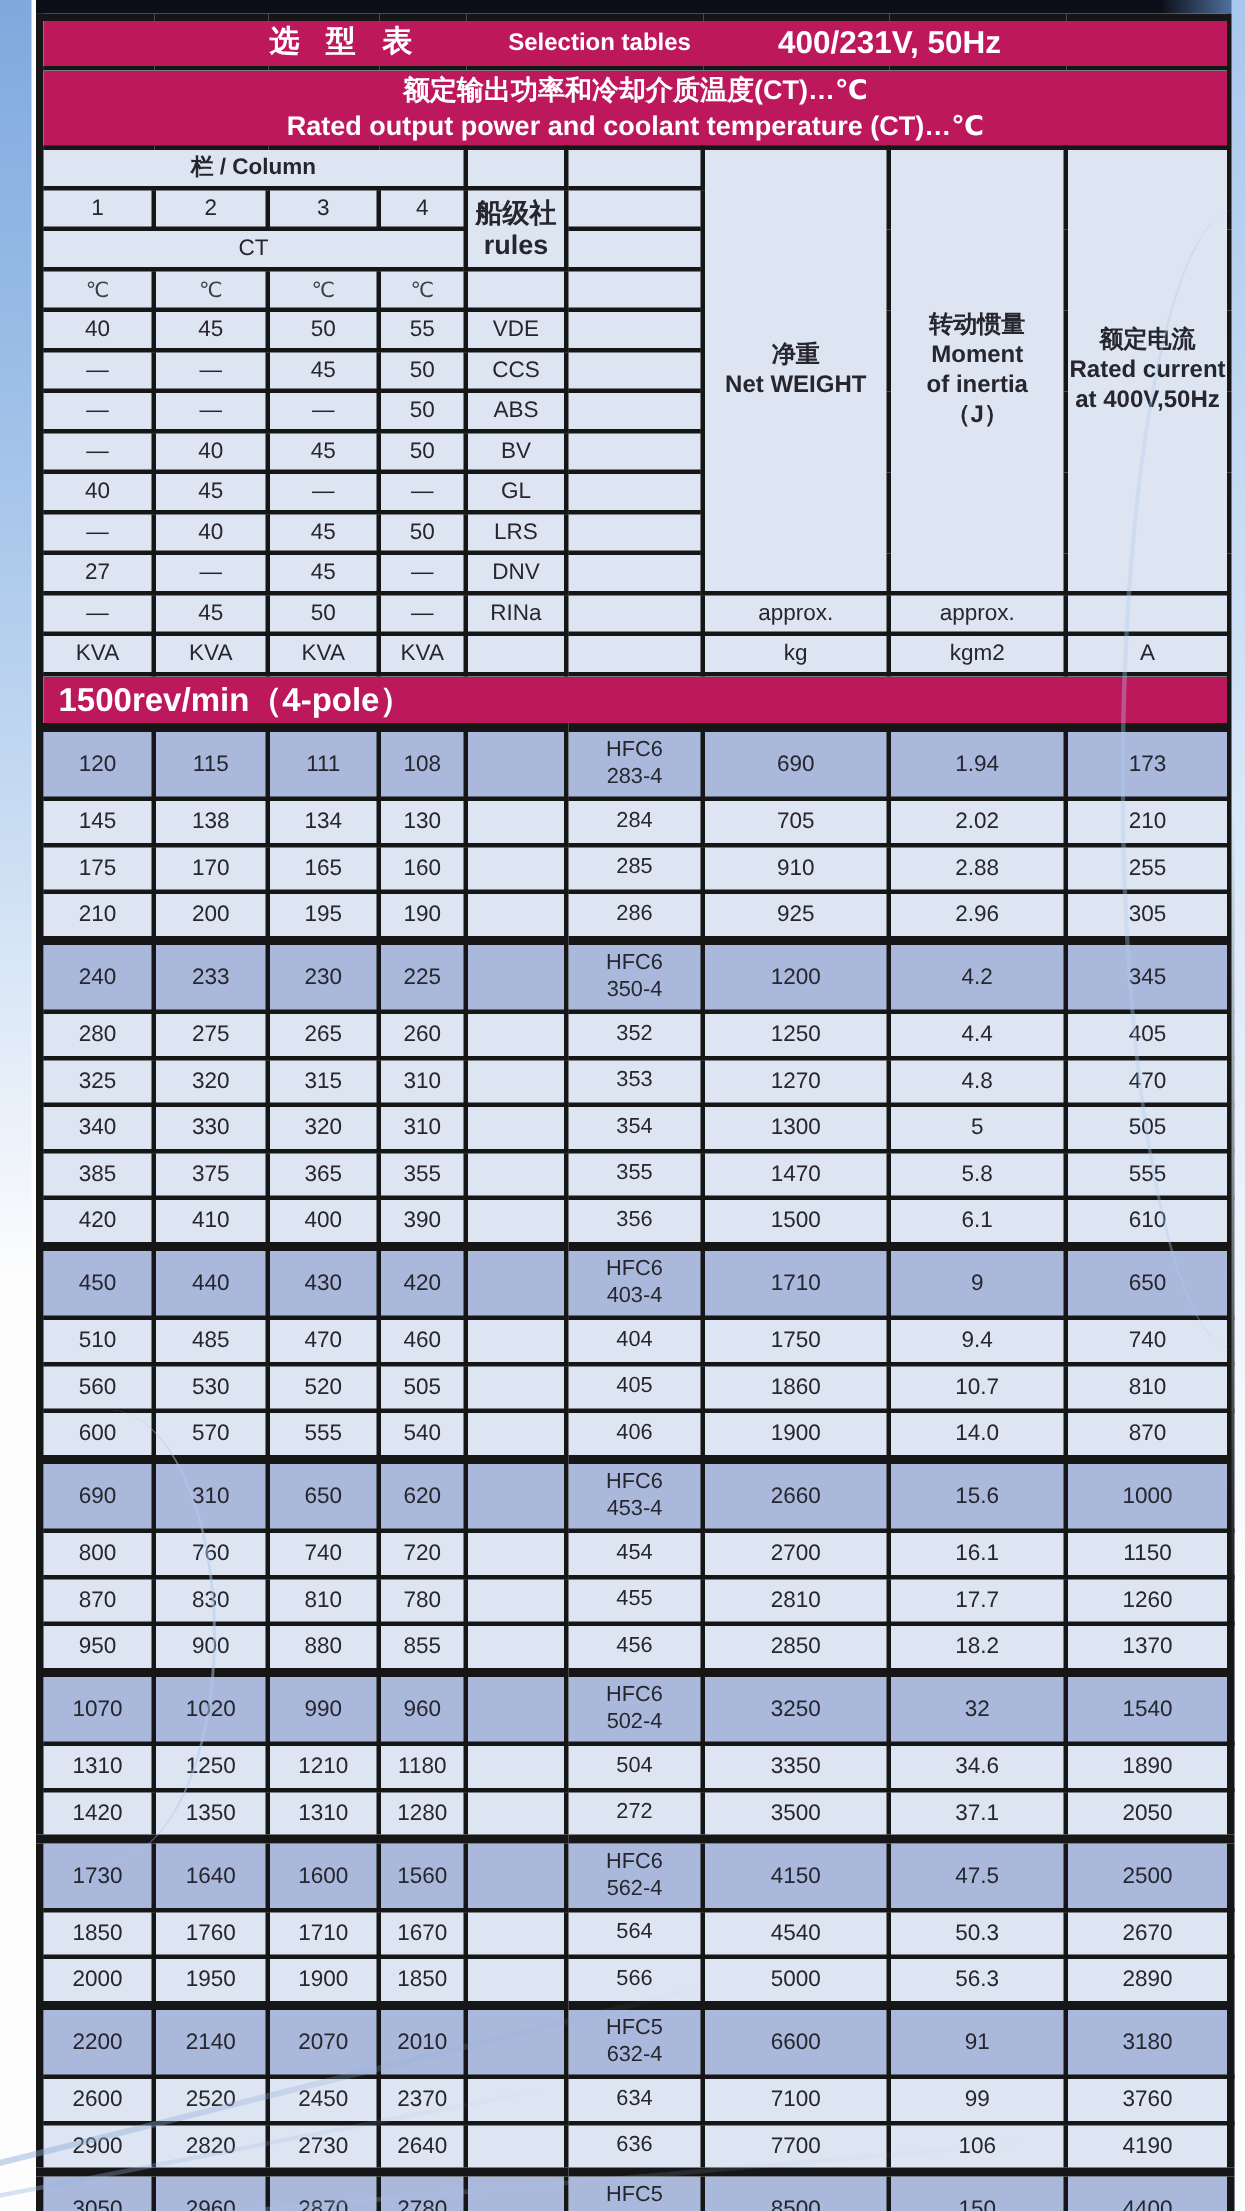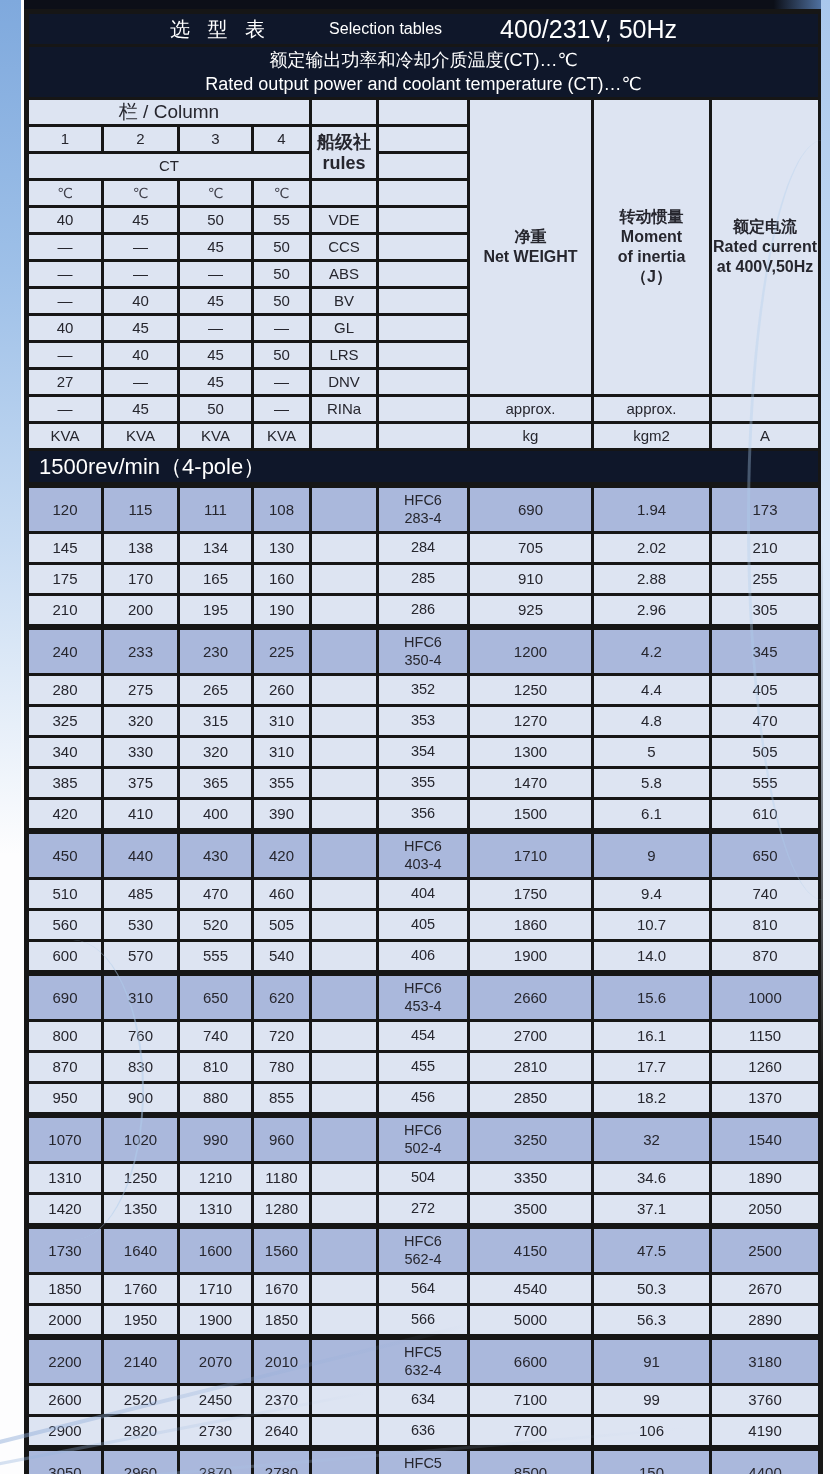--- a/index.html
+++ b/index.html
@@ -36,34 +36,34 @@
     border:5px solid #161616;
     background:#dde4f2;
   }
   td{
     border:3px solid #161616;
     text-align:center;vertical-align:middle;
     padding:0;font-size:15px;line-height:1.15;
     overflow:hidden;
   }
   
-  .bar{background:#0f172a;color:#ffffff;font-weight:normal;}
+  .bar{background:#be185d;color:#ffffff;font-weight:bold;}
   .title-td{height:30px;}
   .title-flex{display:flex;justify-content:center;align-items:center;gap:58px;}
   .t-cn{font-size:20px;letter-spacing:6px;}
   .t-en{font-size:16px;}
-  .t-spec{font-size:25px;}
+  .t-spec{font-size:21px;}
   .sub-td{height:50px;font-size:18px;line-height:1.35;}
   .pre{white-space:pre-line;text-align:center;}
   
   .h td{height:24px;background:#dde4f2;}
   .h .deg{color:#3f3f4a;font-size:14px;}
   .bighead{font-weight:bold;font-size:16px;line-height:1.25;background:#dde4f2;}
   .rules-head{font-weight:bold;font-size:18px;}
-  .col-label{font-size:19px;}
+  .col-label{font-size:15px;font-weight:bold;}
   
   .section-td{height:31px;text-align:left;padding-left:10px;font-size:22px;}
   
   .lt td{background:#dde4f2;height:28px;}
   .hl td{background:#aab8dc;height:43px;}
   .gs td{border-top-width:6px;}
   .model{font-size:14.5px;line-height:1.2;}
 </style>
 </head>
 <body>

